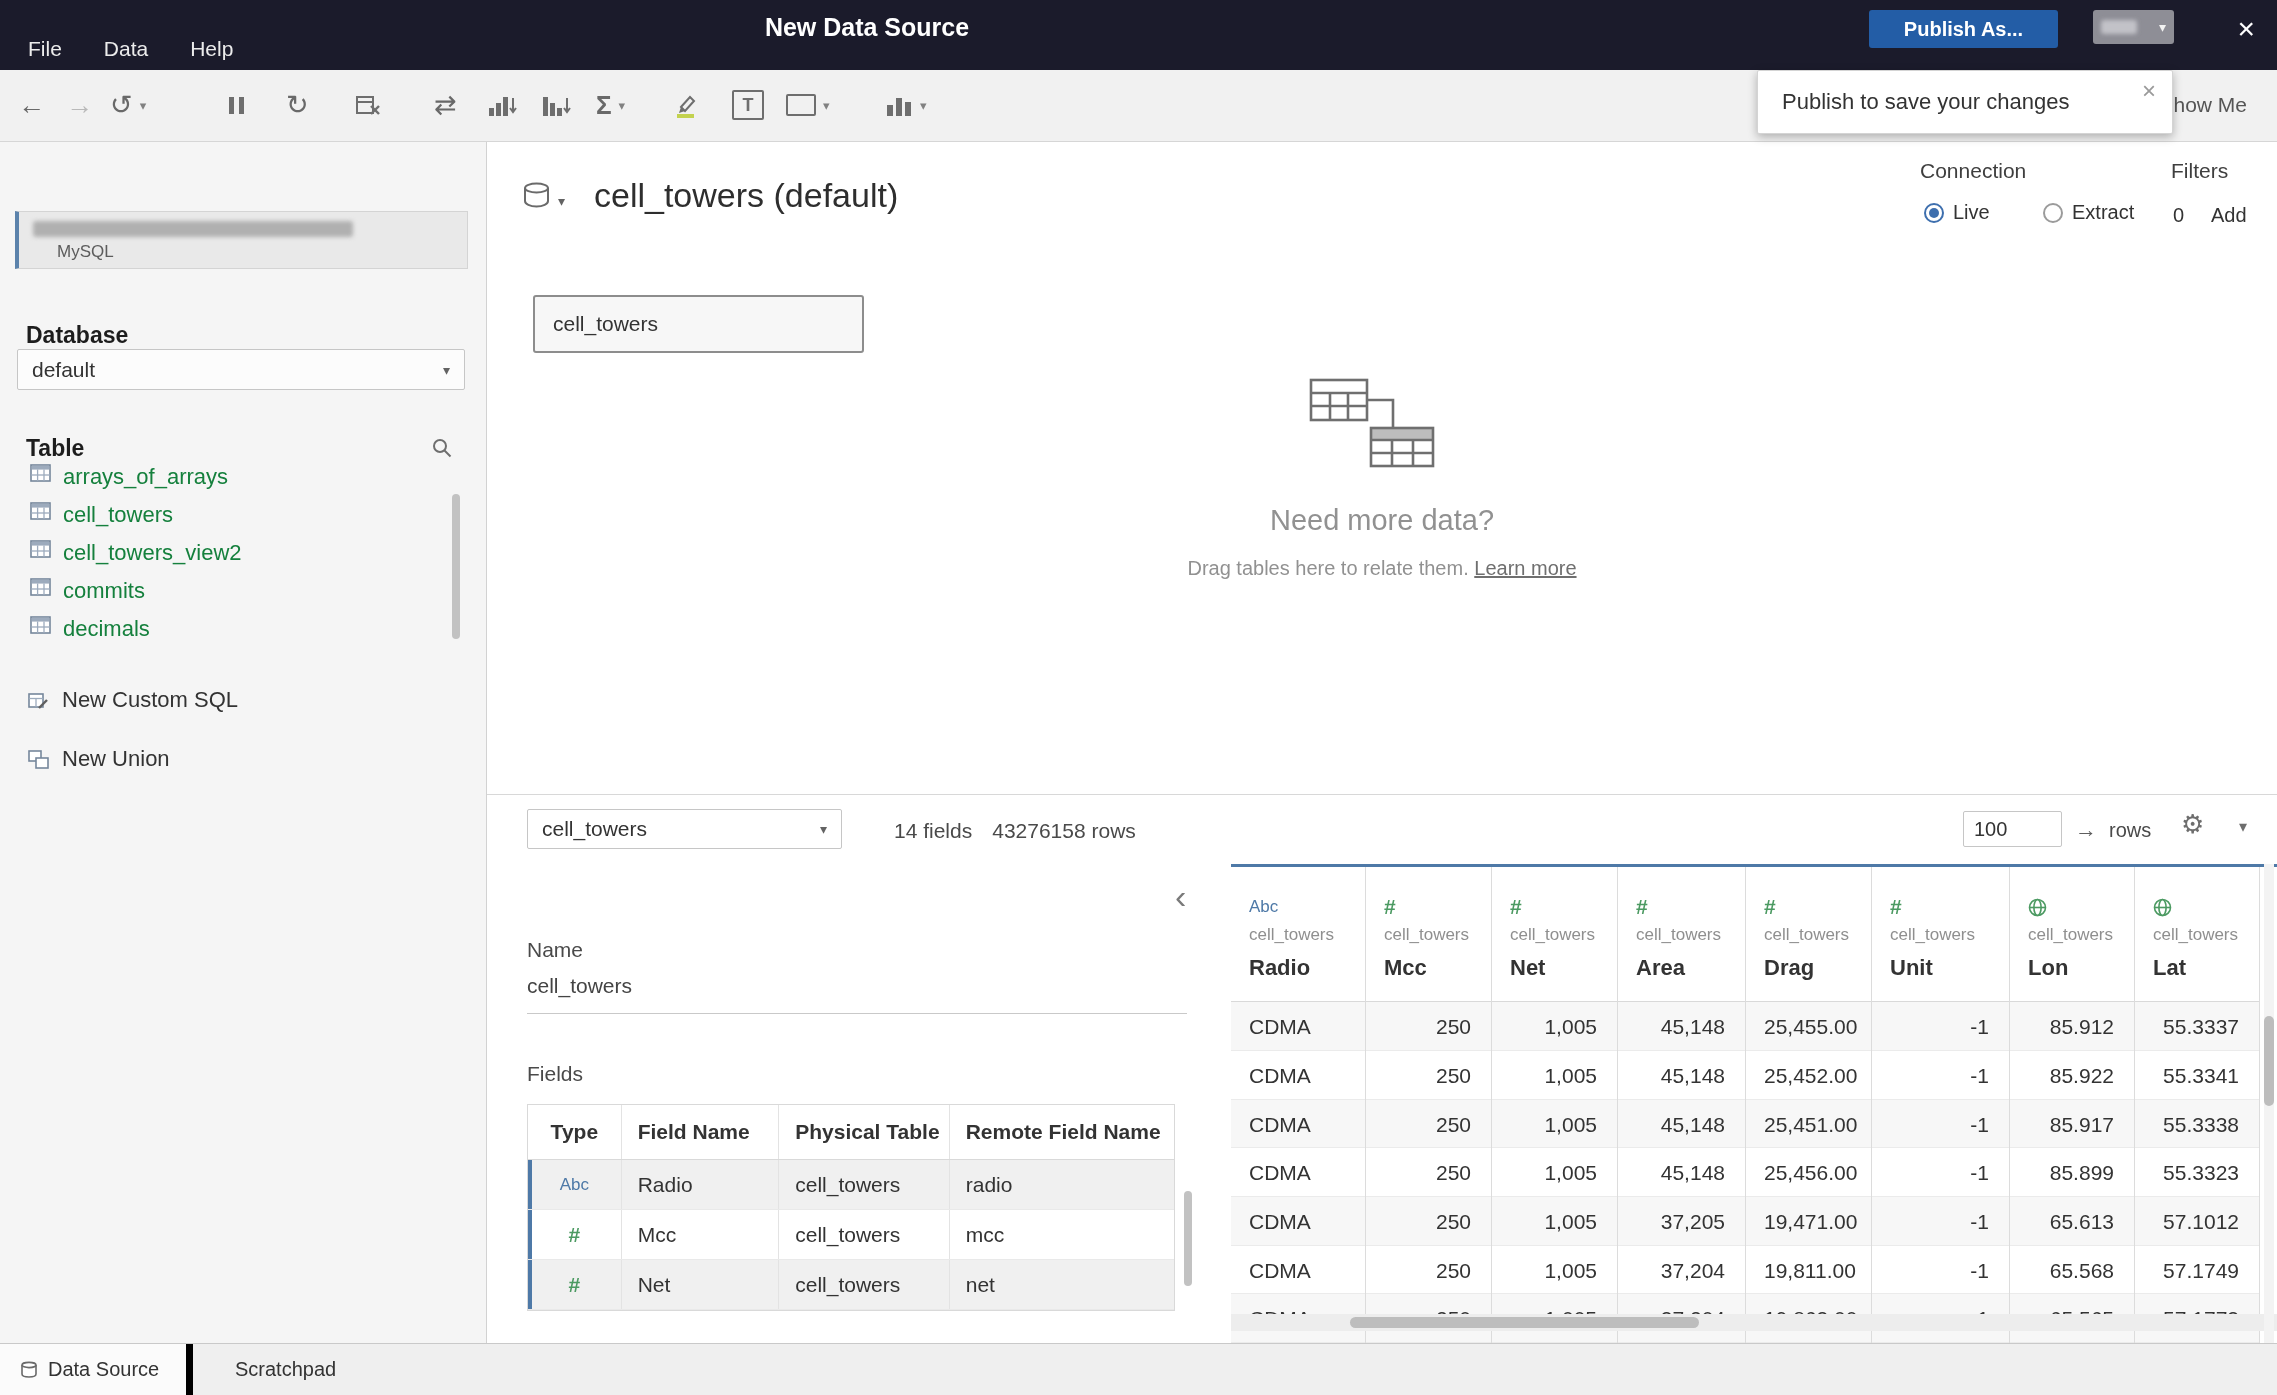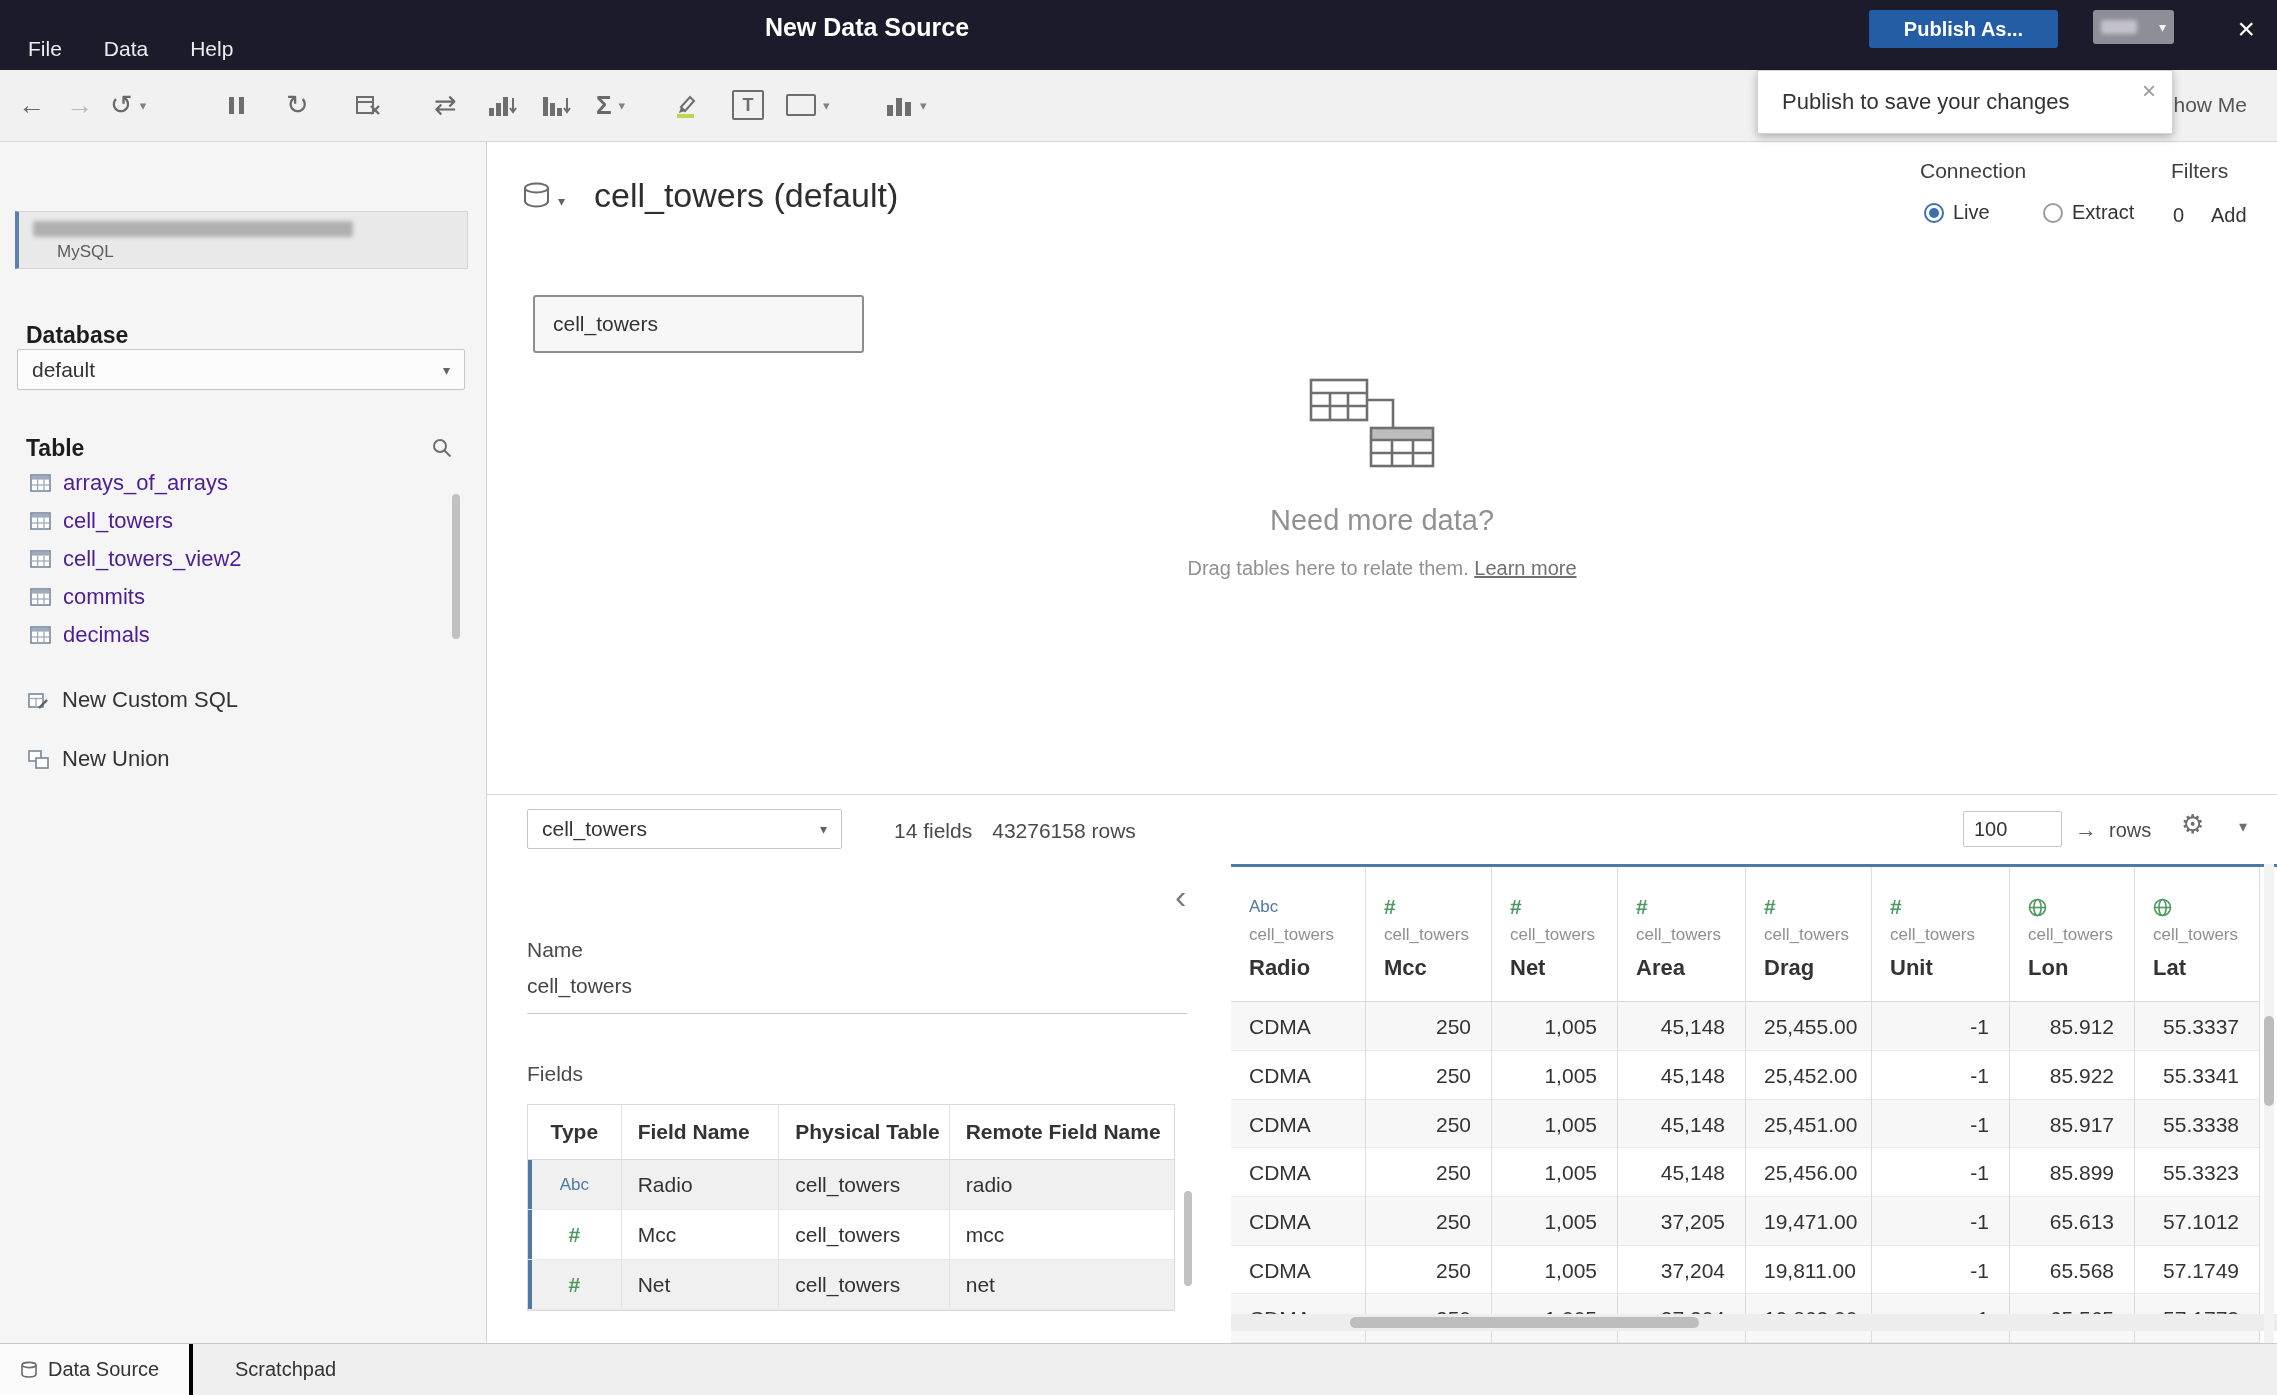--- a/index.html
+++ b/index.html
@@ -36,21 +36,21 @@
   .sidebar{position:absolute;left:0;top:141px;width:487px;bottom:52px;background:#f5f5f5;border-right:1px solid #d2d2d2;box-sizing:border-box;}
   .sec-head{position:absolute;left:26px;right:34px;height:36px;display:flex;justify-content:space-between;align-items:center;}
   .sec-title{font-size:23px;font-weight:bold;color:#1d1d1d;}
   .sec-action{font-size:30px;color:#555;font-weight:normal;line-height:1;}
   .conn-card{position:absolute;left:15px;top:70px;width:453px;height:58px;background:#e9e9e9;border:1px solid #d4d4d4;border-left:4px solid #5b82ab;box-sizing:border-box;}
   .redact.lg{position:absolute;left:14px;top:9px;width:320px;height:16px;background:#b0b0b0;}
   .conn-sub{position:absolute;left:38px;bottom:6px;font-size:17px;color:#5c5c5c;}
   .db-select{position:absolute;left:17px;top:208px;width:448px;height:41px;background:#fcfcfc;border:1px solid #c6c6c6;border-radius:2px;box-sizing:border-box;display:flex;align-items:center;justify-content:space-between;padding:0 14px;font-size:21px;color:#333;}
   .caret-g{color:#636363;font-size:14px;}
   .tlist{position:absolute;left:0;top:323px;width:100%;}
-  .titem{height:38px;display:flex;align-items:center;gap:12px;padding-left:30px;font-size:22px;color:#4c1d95;cursor:default;}
+  .titem{height:38px;display:flex;gap:12px;padding-left:30px;font-size:22px;color:#15803d;cursor:default;}
   .side-scroll{position:absolute;left:452px;top:353px;width:8px;height:145px;background:#c2c2c2;border-radius:4px;}
   .side-action{position:absolute;left:0;height:38px;display:flex;align-items:center;gap:13px;padding-left:28px;font-size:22px;color:#333;}
 
   
   .main{position:absolute;left:487px;top:141px;right:0;bottom:52px;background:#fff;overflow:hidden;}
   .ds-icon{position:absolute;left:34px;top:40px;display:flex;align-items:flex-end;gap:6px;}
   .ds-title{position:absolute;left:98px;top:26px;margin:9px;font-size:34px;font-weight:normal;color:#2e2e2e;}
   .conn-label{position:absolute;font-size:21px;color:#3f3f3f;top:18px;}
   .radio-row{position:absolute;top:60px;display:flex;align-items:center;gap:9px;font-size:20px;color:#333;}
   .radio{width:20px;height:20px;border-radius:50%;border:2px solid #9b9b9b;box-sizing:border-box;position:relative;background:#fff;}
@@ -108,21 +108,21 @@
   .pcol .pcell:nth-child(even){background:#f7f7f7;}
 
   .hscroll{position:absolute;left:744px;right:0;top:1173px;height:17px;background:#ededed;}
   .hthumb{position:absolute;left:119px;top:3px;width:349px;height:11px;background:#bdbdbd;border-radius:6px;}
   .vscroll{position:absolute;right:3px;top:723px;bottom:0;width:10px;background:#f3f3f3;}
   .vthumb{position:absolute;left:0;top:152px;width:10px;height:90px;background:#bdbdbd;border-radius:5px;}
 
   
   .statusbar{position:absolute;left:0;bottom:0;width:100%;height:52px;background:#efefef;border-top:1px solid #c9c9c9;box-sizing:border-box;display:flex;align-items:stretch;z-index:20;}
   .tab{display:flex;align-items:center;gap:10px;font-size:20px;color:#333;padding:0 20px;}
-  .tab.active{background:#fbfbfb;border-right:4px solid #000000;width:193px;box-sizing:border-box;}
+  .tab.active{background:#fbfbfb;border-right:7px solid #000000;width:193px;box-sizing:border-box;}
   .tab.plain{margin-left:22px;}
 </style>
 </head>
 <body>
 
 <div class="screen">
 
   <header class="titlebar">
     <nav class="menus">
       <span>File</span>

